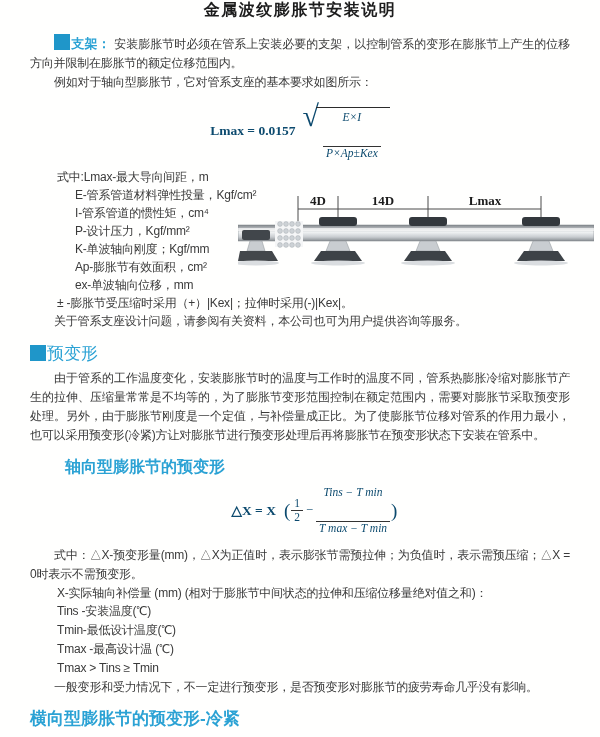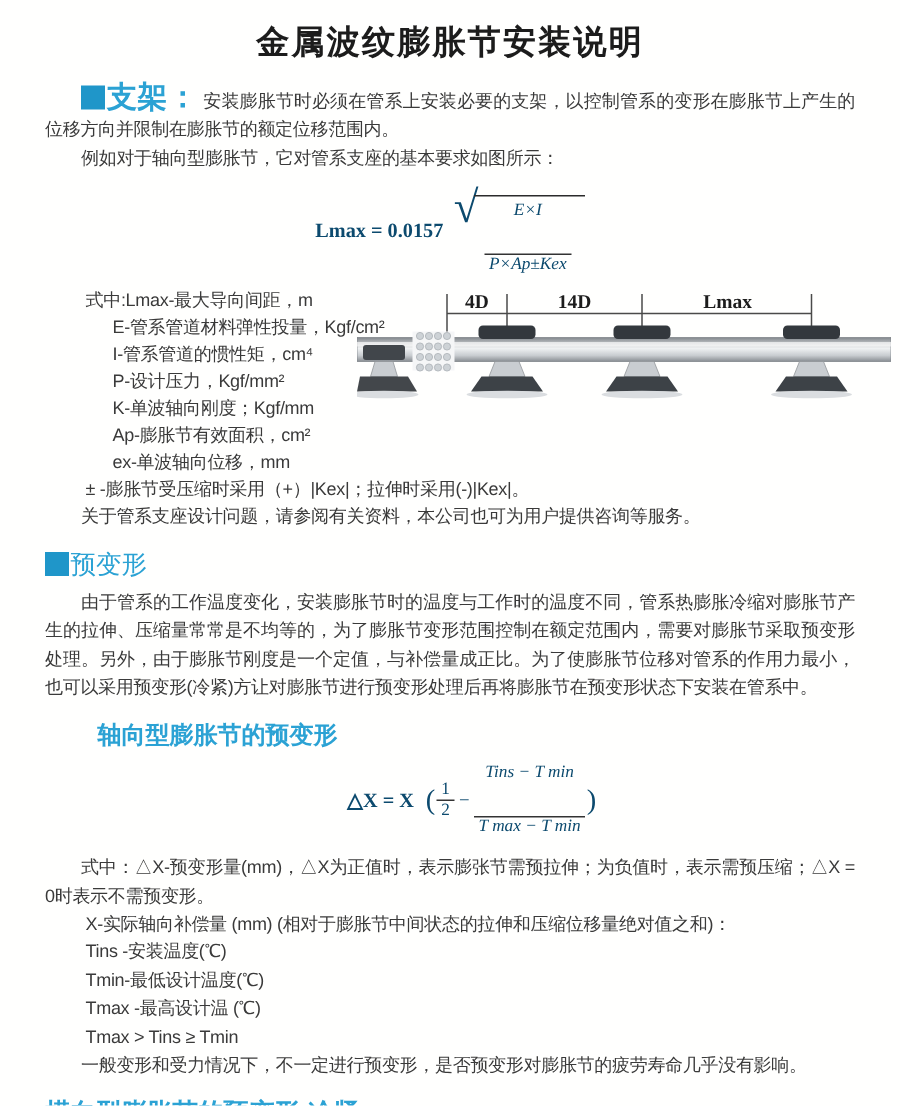--- a/index.html
+++ b/index.html
@@ -2,30 +2,30 @@
 <html><head>
 <meta charset="utf-8">
 <style>
   html,body{margin:0;padding:0;}
   body{
     width:600px;height:737px;background:#fffffe;position:relative;overflow:hidden;
     font-family:"Liberation Sans",sans-serif;color:#3a3a3a;
   }
   .page{padding:0 30px;}
   h1.title{
-    margin:0;padding-top:13px;text-align:center;
-    font-size:22px;font-weight:bold;color:#1c1c1c;letter-spacing:1.5px;
+    margin:0;text-align:center;
+    font-size:16px;font-weight:bold;color:#1c1c1c;letter-spacing:1.5px;
   }
   .para{
     margin:0;font-size:12px;line-height:19px;letter-spacing:-0.2px;
     text-align:justify;color:#3a3a3a;
   }
   .indent{text-indent:2em;}
   .p1{margin-top:13px;text-indent:2em;}
-  .sec-inline{font-size:20px;font-weight:bold;color:#2ba2d4;letter-spacing:0;}
+  .sec-inline{font-size:13px;font-weight:bold;color:#2ba2d4;letter-spacing:0;}
   .sq{
     display:inline-block;width:16px;height:16px;background:#1f96c9;
     vertical-align:-2px;margin-right:1px;
   }
   h2.sec{
     margin:11px 0 4px 0;font-size:17px;font-weight:normal;color:#2ba2d4;letter-spacing:0;
   }
   h3.sub{margin:12px 0 2px 35px;font-size:16px;font-weight:bold;color:#2ba2d4;}
   h3.sub2{margin:10px 0 2px 0;font-size:17px;font-weight:bold;color:#2ba2d4;}
   

